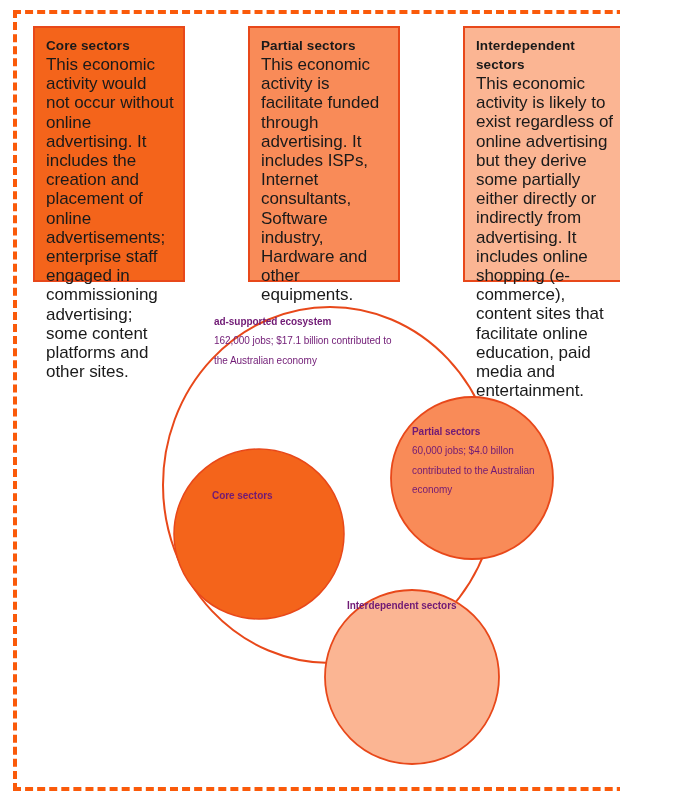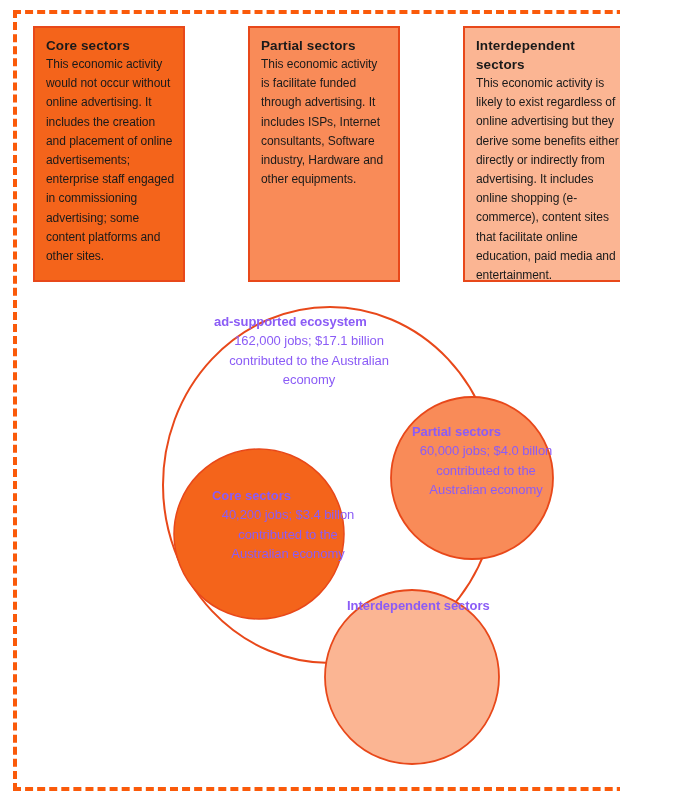--- a/index.html
+++ b/index.html
@@ -37,21 +37,21 @@
     color: #1a1a1a;
   }
   .def-box .def-title {
     font-weight: bold;
     font-size: 13.5px;
     line-height: 19px;
     display: block;
     letter-spacing: 0.1px;
   }
   .def-box .def-body {
-    font-size: 12px;
+    font-size: 17px;
     line-height: 19.2px;
     display: block;
     letter-spacing: -0.05px;
   }
   #box-core {
     left: 33px; top: 26px; width: 152px; height: 256px;
     background: #F4641B;
   }
   #box-partial {
     left: 248px; top: 26px; width: 152px; height: 256px;
@@ -68,32 +68,31 @@
     left: 0; top: 290px;
     width: 678px;
     height: 500px;
   }
   #venn-svg {
     position: absolute;
     left: 0; top: 0;
   }
   .bubble-text {
     position: absolute;
-    color: #8b5cf6;
-    font-size: 13px;
+    color: #701a75;
+    font-size: 10px;
     line-height: 19.3px;
     letter-spacing: -0.05px;
   }
   .bubble-text .bt-title {
     font-weight: bold;
     display: block;
   }
   .bubble-text .bt-body {
     display: block;
-    text-align: center;
   }
   #text-ecosystem { left: 214px; top: 22px;  width: 190px; }
   #text-core      { left: 212px; top: 196px; width: 152px; }
   #text-partial   { left: 412px; top: 132px; width: 148px; }
   #text-interdep  { left: 347px; top: 306px; width: 150px; }
 </style>
 </head>
 <body>
 
 <div id="page">
@@ -105,21 +104,21 @@
     <span class="def-body">This economic activity would not occur without online advertising. It includes the creation and placement of online advertisements; enterprise staff engaged in commissioning advertising; some content platforms and other sites.</span>
   </div>
 
   <div class="def-box" id="box-partial">
     <span class="def-title">Partial sectors</span>
     <span class="def-body">This economic activity is facilitate funded through advertising. It includes ISPs, Internet consultants, Software industry, Hardware and other equipments.</span>
   </div>
 
   <div class="def-box" id="box-interdependent">
     <span class="def-title">Interdependent sectors</span>
-    <span class="def-body">This economic activity is likely to exist regardless of online advertising but they derive some benefits either directly or indirectly from advertising. It includes online shopping (e-commerce), content sites that facilitate online education, paid media and entertainment.</span>
+    <span class="def-body">This economic activity is likely to exist regardless of online advertising but they derive some partially either directly or indirectly from advertising. It includes online shopping (e-commerce), content sites that facilitate online education, paid media and entertainment.</span>
   </div>
 
   <div id="venn-area">
 
     <svg id="venn-svg" width="678" height="500" viewBox="0 0 678 500">
 
       <ellipse cx="330" cy="195" rx="167" ry="178" fill="#ffffff" stroke="#E8481A" stroke-width="2"></ellipse>
 
       <circle cx="259" cy="244" r="85" fill="#F4641B" stroke="#E8481A" stroke-width="1.5"></circle>
 
@@ -128,21 +127,20 @@
       <circle cx="412" cy="387" r="87" fill="#FBB593" stroke="#E8481A" stroke-width="1.8"></circle>
     </svg>
 
     <div class="bubble-text" id="text-ecosystem">
       <span class="bt-title">ad-supported ecosystem</span>
       <span class="bt-body">162,000 jobs; $17.1 billion contributed to the Australian economy</span>
     </div>
 
     <div class="bubble-text" id="text-core">
       <span class="bt-title">Core sectors</span>
-      <span class="bt-body">40,200 jobs; $3.4 billon contributed to the Australian economy</span>
     </div>
 
     <div class="bubble-text" id="text-partial">
       <span class="bt-title">Partial sectors</span>
       <span class="bt-body">60,000 jobs; $4.0 billon contributed to the Australian economy</span>
     </div>
 
     <div class="bubble-text" id="text-interdep">
       <span class="bt-title">Interdependent sectors</span>
     </div>

